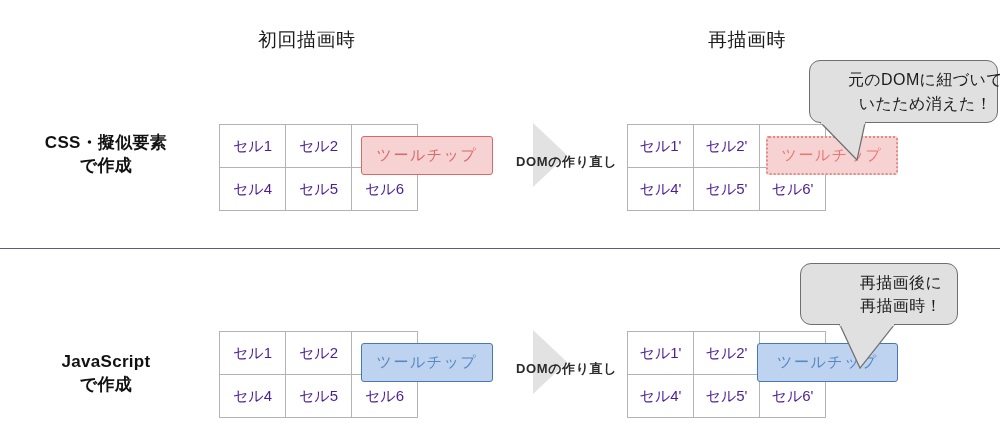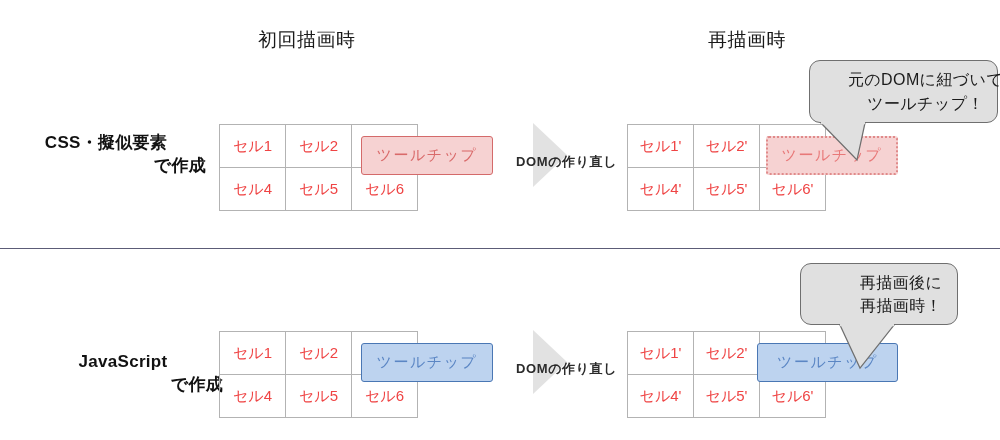--- a/index.html
+++ b/index.html
@@ -32,21 +32,21 @@
   .row-label {
     position: absolute;
     width: 200px;
     text-align: center;
     font-size: 17px;
     font-weight: bold;
     color: #111111;
     line-height: 1.35;
     letter-spacing: 0.3px;
   }
-  .row-label .l2 { display: block; text-align: right; }
+  .row-label .l2 { display: block; }
 
   
   .divider {
     position: absolute;
     left: 0;
     width: 1000px;
     height: 0;
     border-top: 1.4px solid #3f3f5f;
     opacity: 0.85;
   }
@@ -57,21 +57,21 @@
     border-collapse: collapse;
     table-layout: fixed;
   }
   .tbl td {
     width: 65px;
     height: 42px;
     border: 1px solid #b3b3b3;
     text-align: center;
     vertical-align: middle;
     font-size: 15px;
-    color: #ef4444;
+    color: #4c1d95;
     background: transparent;
     padding: 0;
   }
 
   
   .tooltip {
     position: absolute;
     display: flex;
     align-items: center;
     justify-content: center;
@@ -190,31 +190,31 @@
       <td>セル6'</td>
     </tr>
   </tbody>
     </table>
 
   <div class="tooltip red-dotted" style="left:766px; top:136px; width:132px; height:39px;">ツールチップ</div>
 
   <div class="callout" style="left:809px; top:60px;">
     <div class="bubble" style="width:189px; height:63px;">
       <span>元のDOMに紐づいて</span>
-      <span>ツールチップ！</span>
+      <span>いたため消えた！</span>
     </div>
     <div class="tail" style="left:10px; top:62px;">
       <svg width="60" height="40" viewBox="0 0 60 40">
         <polygon points="2,1 46,1 38,38" fill="#e0e0e0" stroke="#6f6f6f" stroke-width="1.2"></polygon>
         <line x1="2" y1="1" x2="46" y2="1" stroke="#e0e0e0" stroke-width="2.5"></line>
       </svg>
     </div>
   </div>
 
-  <div class="row-label" style="left:23px; top:351px;">
+  <div class="row-label" style="left:6px; top:351px;">
     <span>JavaScript</span>
     <span class="l2">で作成</span>
   </div>
 
   <table class="tbl" style="left:219px; top:331px;">
     <tbody>
         <tr>
       <td>セル1</td>
       <td>セル2</td>
       <td style="color:transparent;">セル3</td>

